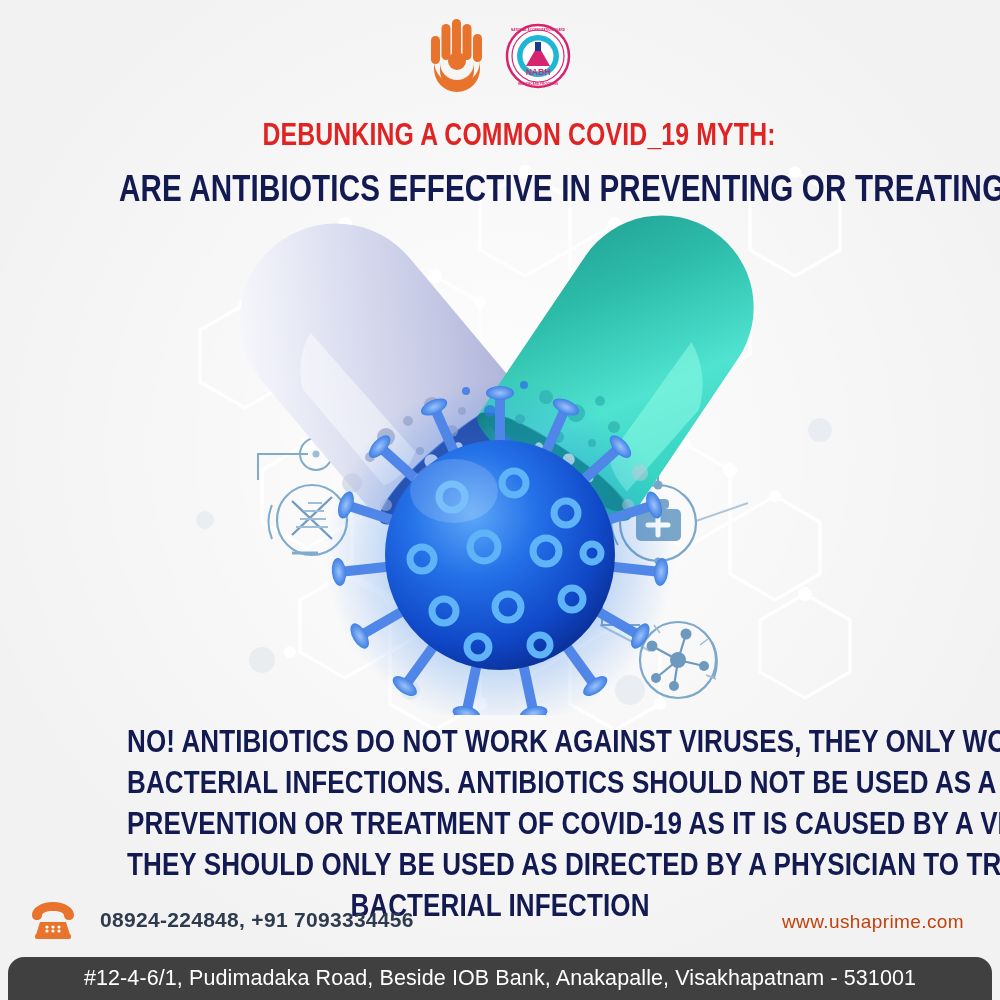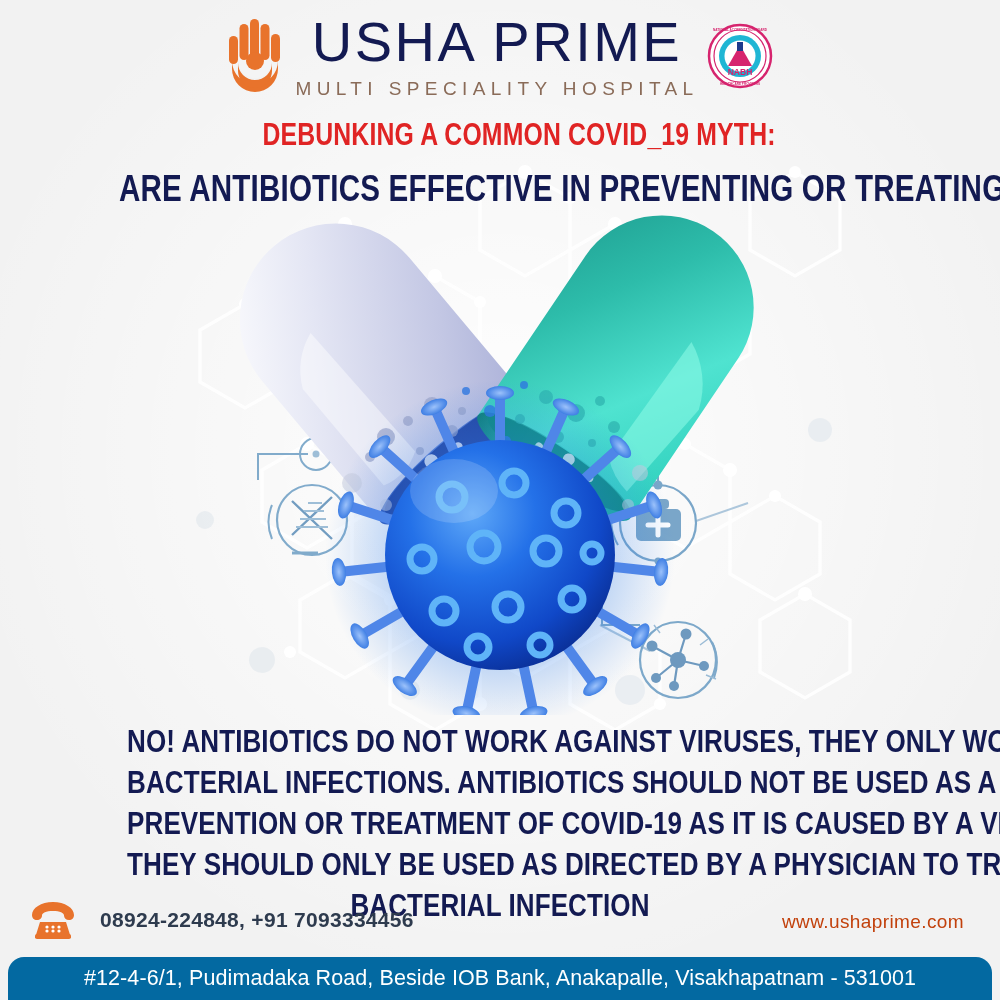--- a/index.html
+++ b/index.html
@@ -177,21 +177,21 @@
     letter-spacing: 0.4px;
     z-index: 5;
     white-space: nowrap;
   }
   .address-bar {
     position: absolute;
     left: 8px;
     top: 957px;
     width: 984px;
     height: 43px;
-    background: #0369a1;
+    background: #404040;
     border-radius: 16px 16px 0 0;
     display: flex;
     align-items: center;
     justify-content: center;
     z-index: 6;
   }
   .address-text {
     font-family: "Liberation Sans", sans-serif;
     font-size: 21.5px;
     font-weight: 400;
@@ -279,24 +279,20 @@
         <rect x="12.5" y="7" width="9" height="36" rx="4.5"></rect>
         <rect x="44" y="17" width="9" height="28" rx="4.5"></rect>
         <rect x="2" y="19" width="9" height="28" rx="4.5"></rect>
         <path d="M5 44 A 23 23 0 0 0 51 44 L 51 52 A 23 23 0 0 1 5 52 Z"></path>
         <path d="M11 44 A 17 17 0 0 0 45 44 L 45 52 A 17 17 0 0 1 11 52 Z" fill="#f2f2f2"></path>
         <path d="M11 46 A 17 17 0 0 0 45 46 L 45 54 A 17 17 0 0 1 11 54 Z"></path>
         <circle cx="28" cy="44" r="9"></circle>
       </g>
     </svg>
 
-    <div class="wordmark">
-      <div class="brand-name">USHA PRIME</div>
-      <div class="brand-sub">MULTI SPECIALITY HOSPITAL</div>
-    </div>
 
     <svg class="nabh-seal" viewBox="0 0 66 66">
       <circle cx="33" cy="33" r="32" fill="#ffffff"></circle>
       <circle cx="33" cy="33" r="31" fill="none" stroke="#d6246e" stroke-width="2.5"></circle>
       <circle cx="33" cy="33" r="26" fill="none" stroke="#d6246e" stroke-width="1.2"></circle>
       <circle cx="33" cy="33" r="21" fill="#1fb6d4"></circle>
       <circle cx="33" cy="33" r="15.5" fill="#ffffff"></circle>
       <path d="M33 22 L45 43 L21 43 Z" fill="#d6246e"></path>
       <rect x="30" y="19" width="6" height="9" fill="#1b3a8c"></rect>
       <text x="33" y="52" text-anchor="middle" font-family="Liberation Sans, sans-serif" font-size="8.5" font-weight="bold" fill="#d6246e">NABH</text>

